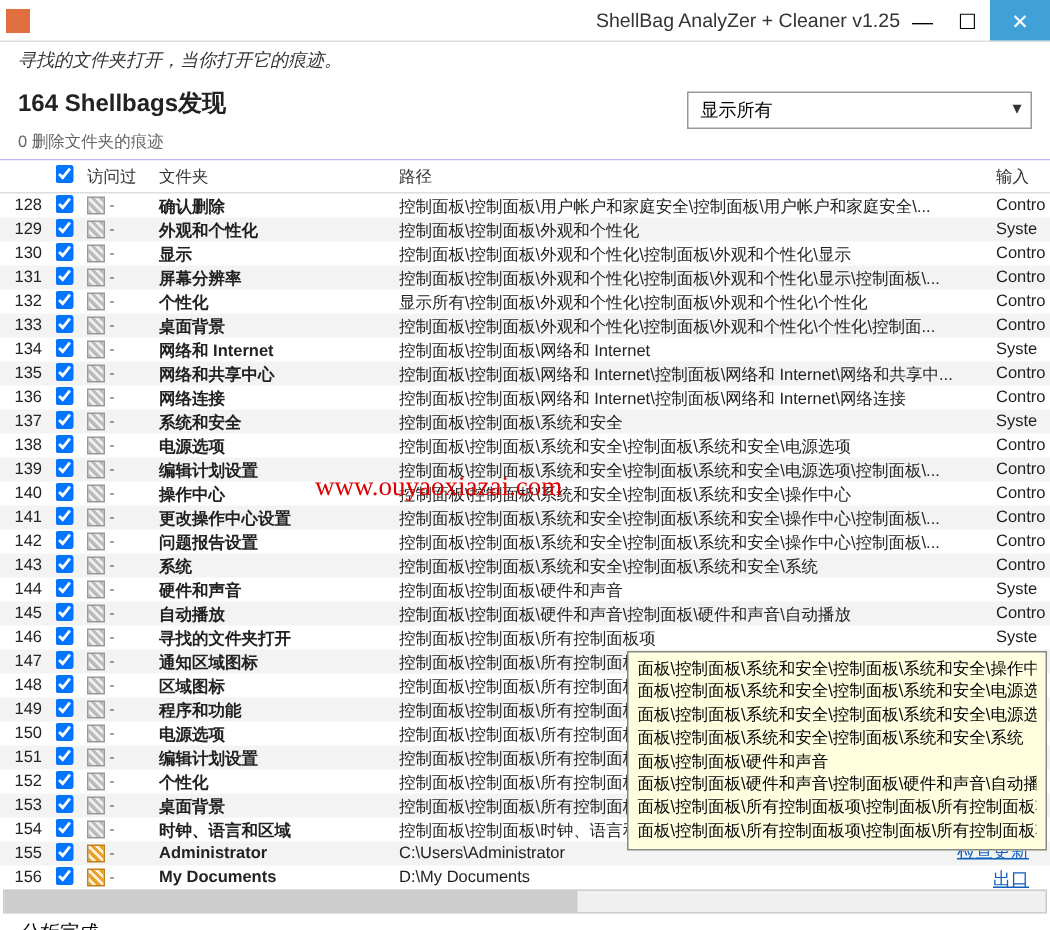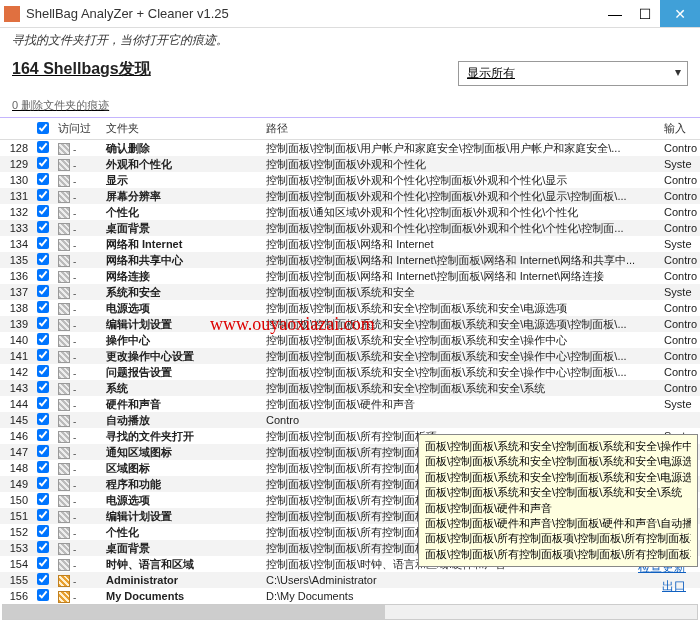--- a/index.html
+++ b/index.html
@@ -1,27 +1,27 @@
 <!DOCTYPE html>
 <html><head>
 <meta charset="utf-8">
 <style>
 * { margin: 0; padding: 0; box-sizing: border-box; }
 body { font-family: "Microsoft YaHei", Arial, sans-serif; font-size: 11px; background: #fff; width: 700px; height: 620px; overflow: hidden; position: relative; }
-.titlebar { height: 28px; background: #fff; border-bottom: 1px solid #ddd; display: flex; align-items: center; padding-left: 4px; }
+.titlebar { height: 28px; background: #fff; border-bottom: 1px solid #ddd; display: flex; align-items: center; padding-left: 4px; text-align: right; }
 .titlebar-icon { width: 16px; height: 16px; background: #e07040; margin-right: 6px; display: inline-block; }
 .titlebar-text { font-size: 13px; color: #333; flex: 1; }
 .win-controls { display: flex; height: 100%; }
 .win-btn { width: 30px; display: flex; align-items: center; justify-content: center; font-size: 14px; }
 .win-close { background: #40a0d8; color: #fff; width: 40px; }
 .subtitle { padding: 4px 12px; font-style: italic; font-size: 12px; color: #333; }
-.header { padding: 6px 12px 4px; display: flex; align-items: flex-start; text-decoration: underline; }
+.header { padding: 6px 12px 4px; display: flex; align-items: flex-start; }
 .header-left { flex: 1; }
 .count-line { font-size: 16px; font-weight: bold; color: #222; }
-.sub-line { font-size: 11px; color: #666; margin-top: 18px; }
+.sub-line { font-size: 11px; color: #666; margin-top: 7px; }
 .filter-box { border: 1px solid #999; padding: 3px 8px; font-size: 12px; min-width: 230px; background: #fff; position: relative; margin-top: 2px; }
 .filter-box::after { content: "▾"; position: absolute; right: 6px; color: #333; }
 .table-wrap { border-top: 1px solid #c4b5fd; }
 .thead { display: flex; background: #fff; border-bottom: 1px solid #ddd; height: 22px; align-items: center; font-size: 11px; color: #333; }
 .col-idx { width: 32px; text-align: right; padding-right: 4px; }
 .col-chk { width: 22px; text-align: center; }
 .col-visited { width: 48px; padding-left: 4px; }
 .col-folder { width: 160px; padding-left: 4px; }
 .col-path { flex: 1; padding-left: 4px; overflow: hidden; white-space: nowrap; }
 .col-input { width: 40px; padding-left: 4px; }
@@ -108,21 +108,21 @@
         <div class="col-visited"><span class="ico grey"></span><span class="ico dash"></span></div>
         <div class="col-folder">屏幕分辨率</div>
         <div class="col-path">控制面板\控制面板\外观和个性化\控制面板\外观和个性化\显示\控制面板\...</div>
         <div class="col-input">Contro</div>
       </div>
       <div class="row">
         <div class="col-idx">132</div>
         <div class="col-chk"><input type="checkbox" checked="" style=""></div>
         <div class="col-visited"><span class="ico grey"></span><span class="ico dash"></span></div>
         <div class="col-folder">个性化</div>
-        <div class="col-path">控制面板\通知区域\外观和个性化\控制面板\外观和个性化\个性化</div>
+        <div class="col-path">显示所有\控制面板\外观和个性化\控制面板\外观和个性化\个性化</div>
         <div class="col-input">Contro</div>
       </div>
       <div class="row">
         <div class="col-idx">133</div>
         <div class="col-chk"><input type="checkbox" checked="" style=""></div>
         <div class="col-visited"><span class="ico grey"></span><span class="ico dash"></span></div>
         <div class="col-folder">桌面背景</div>
         <div class="col-path">控制面板\控制面板\外观和个性化\控制面板\外观和个性化\个性化\控制面...</div>
         <div class="col-input">Contro</div>
       </div>
@@ -212,20 +212,21 @@
         <div class="col-visited"><span class="ico grey"></span><span class="ico dash"></span></div>
         <div class="col-folder">硬件和声音</div>
         <div class="col-path">控制面板\控制面板\硬件和声音</div>
         <div class="col-input">Syste</div>
       </div>
       <div class="row">
         <div class="col-idx">145</div>
         <div class="col-chk"><input type="checkbox" checked="" style=""></div>
         <div class="col-visited"><span class="ico grey"></span><span class="ico dash"></span></div>
         <div class="col-folder">自动播放</div>
+        <div class="col-path">控制面板\控制面板\硬件和声音\控制面板\硬件和声音\自动播放</div>
         <div class="col-input">Contro</div>
       </div>
       <div class="row">
         <div class="col-idx">146</div>
         <div class="col-chk"><input type="checkbox" checked="" style=""></div>
         <div class="col-visited"><span class="ico grey"></span><span class="ico dash"></span></div>
         <div class="col-folder">寻找的文件夹打开</div>
         <div class="col-path">控制面板\控制面板\所有控制面板项</div>
         <div class="col-input">Syste</div>
       </div>

